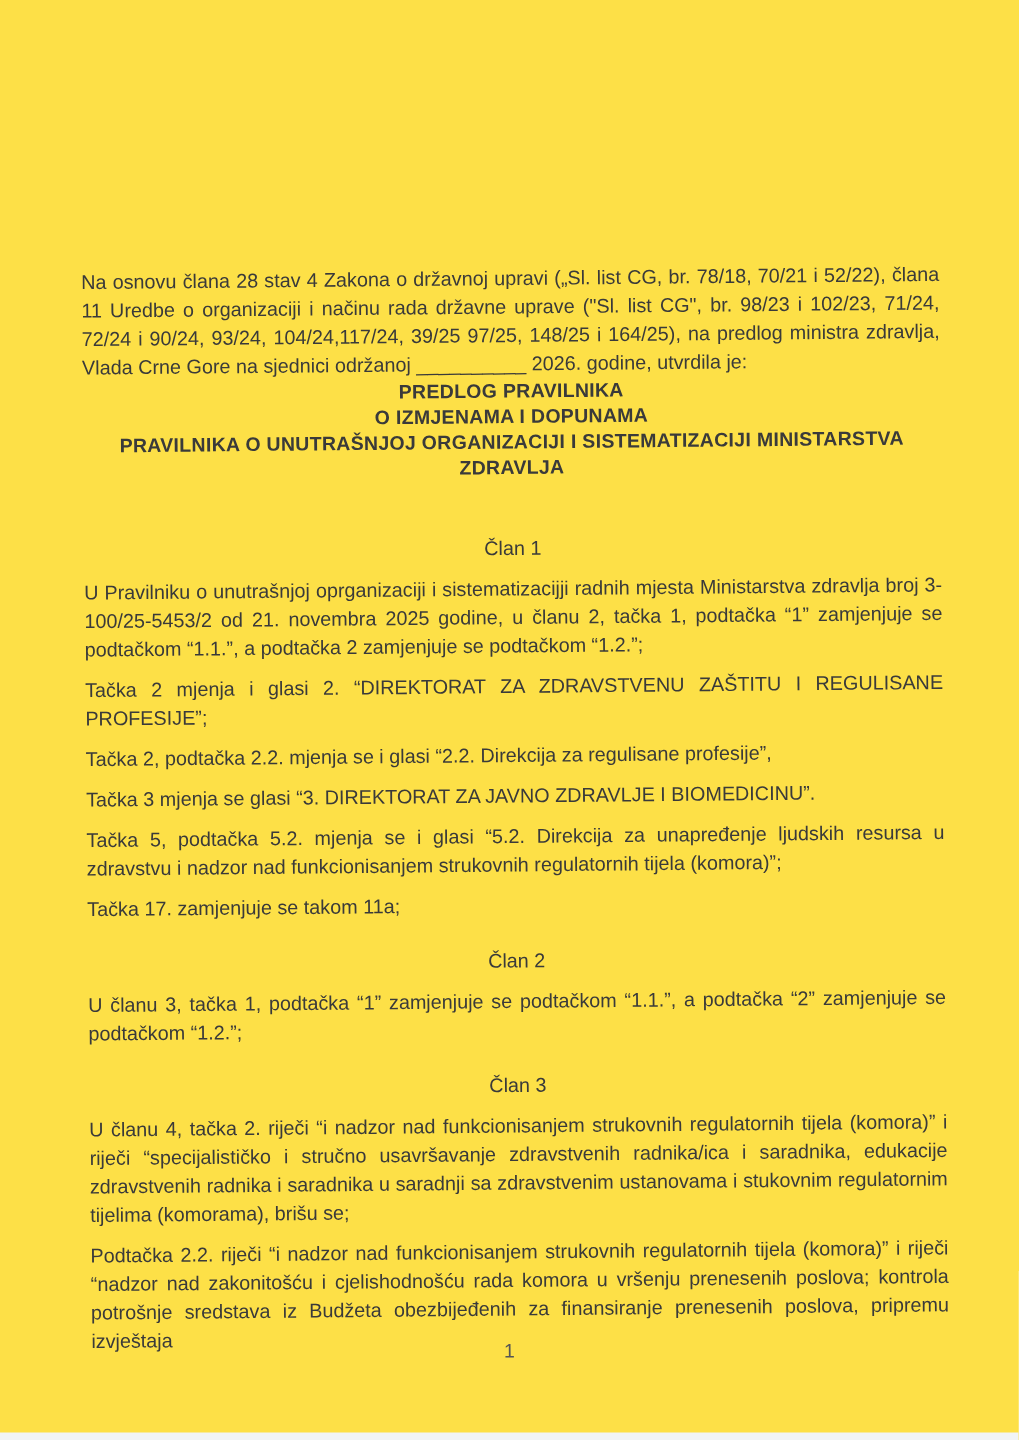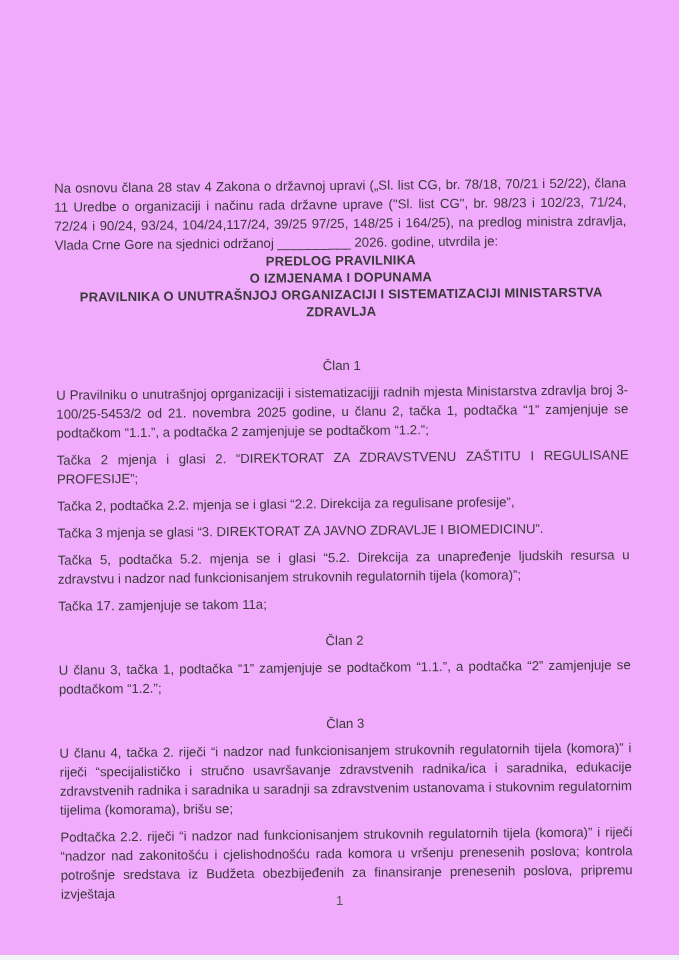--- a/index.html
+++ b/index.html
@@ -13,21 +13,21 @@
     overflow: hidden;
     position: relative;
     font-family: "Liberation Sans", "DejaVu Sans", sans-serif;
   }
   .scan-page {
     position: absolute;
     left: 0;
     top: 0;
     width: 679px;
     height: 960px;
-    background: #f0abfc;
+    background: #fde047;
   }
   .scan-bottom-edge {
     position: absolute;
     left: 0;
     bottom: 0;
     width: 100%;
     height: 5px;
     background: #f1f4f6;
   }
   .content {

